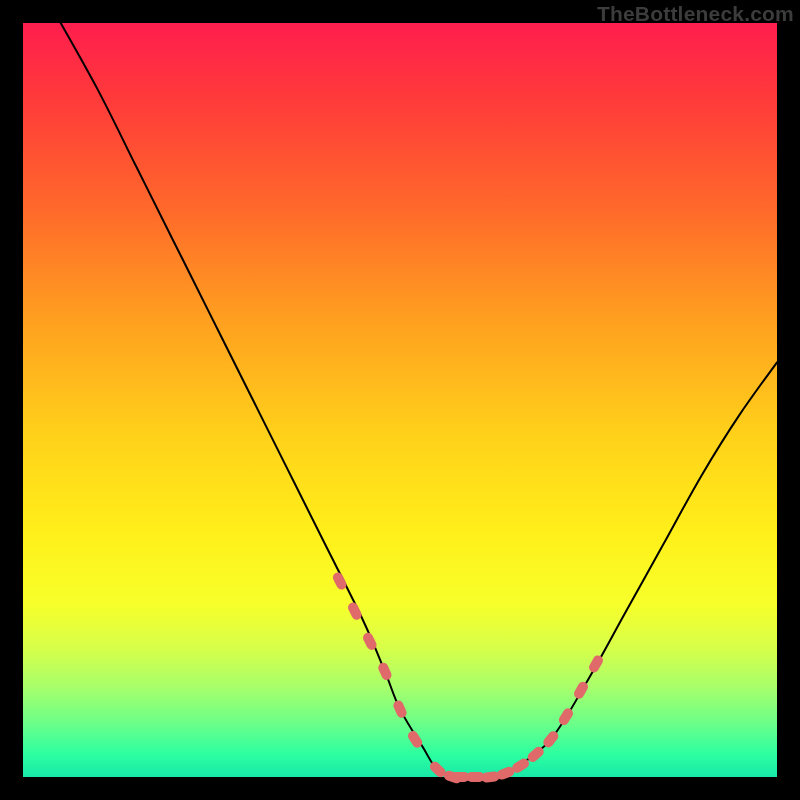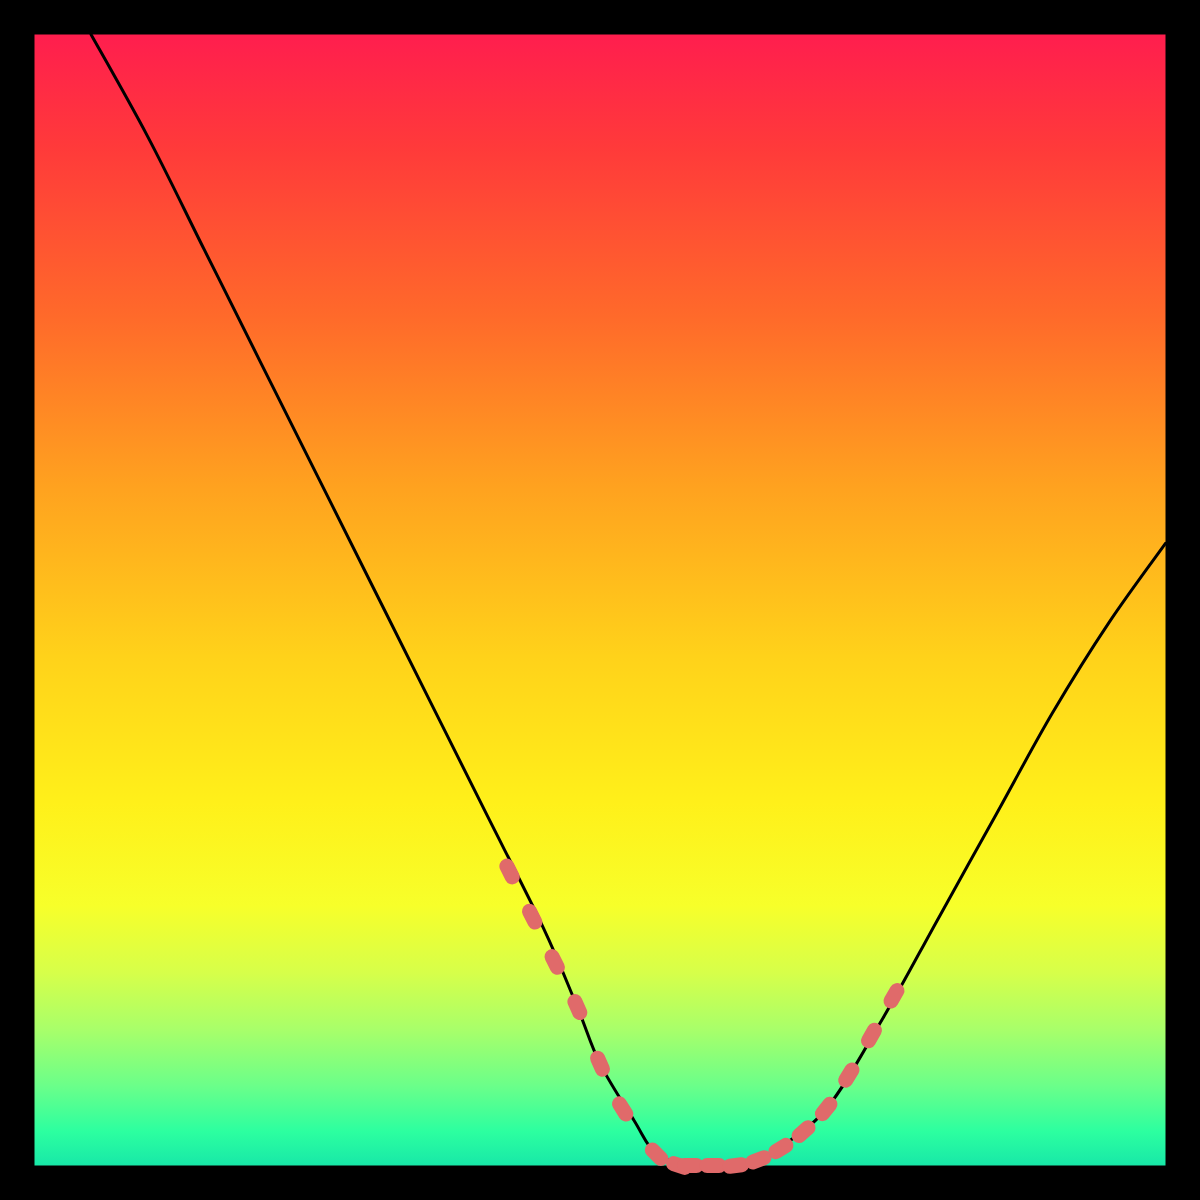--- a/index.html
+++ b/index.html
@@ -93,14 +93,15 @@
           <rect x="488.6" y="737.7" width="18" height="10" rx="5" ry="5" class="marker" transform="rotate(-32.0 497.6 742.7)"></rect>
           <rect x="503.7" y="726.4" width="18" height="10" rx="5" ry="5" class="marker" transform="rotate(-41.2 512.7 731.4)"></rect>
           <rect x="518.8" y="711.3" width="18" height="10" rx="5" ry="5" class="marker" transform="rotate(-51.3 527.8 716.3)"></rect>
           <rect x="533.9" y="688.7" width="18" height="10" rx="5" ry="5" class="marker" transform="rotate(-58.4 542.9 693.7)"></rect>
           <rect x="549.0" y="662.3" width="18" height="10" rx="5" ry="5" class="marker" transform="rotate(-60.3 558.0 667.3)"></rect>
           <rect x="564.0" y="635.9" width="18" height="10" rx="5" ry="5" class="marker" transform="rotate(-60.3 573.0 640.9)"></rect>
         </g>
     </svg>
   </div>
 
+  <div class="watermark">TheBottleneck.com</div>
 
 </div>
 
 </body></html>

